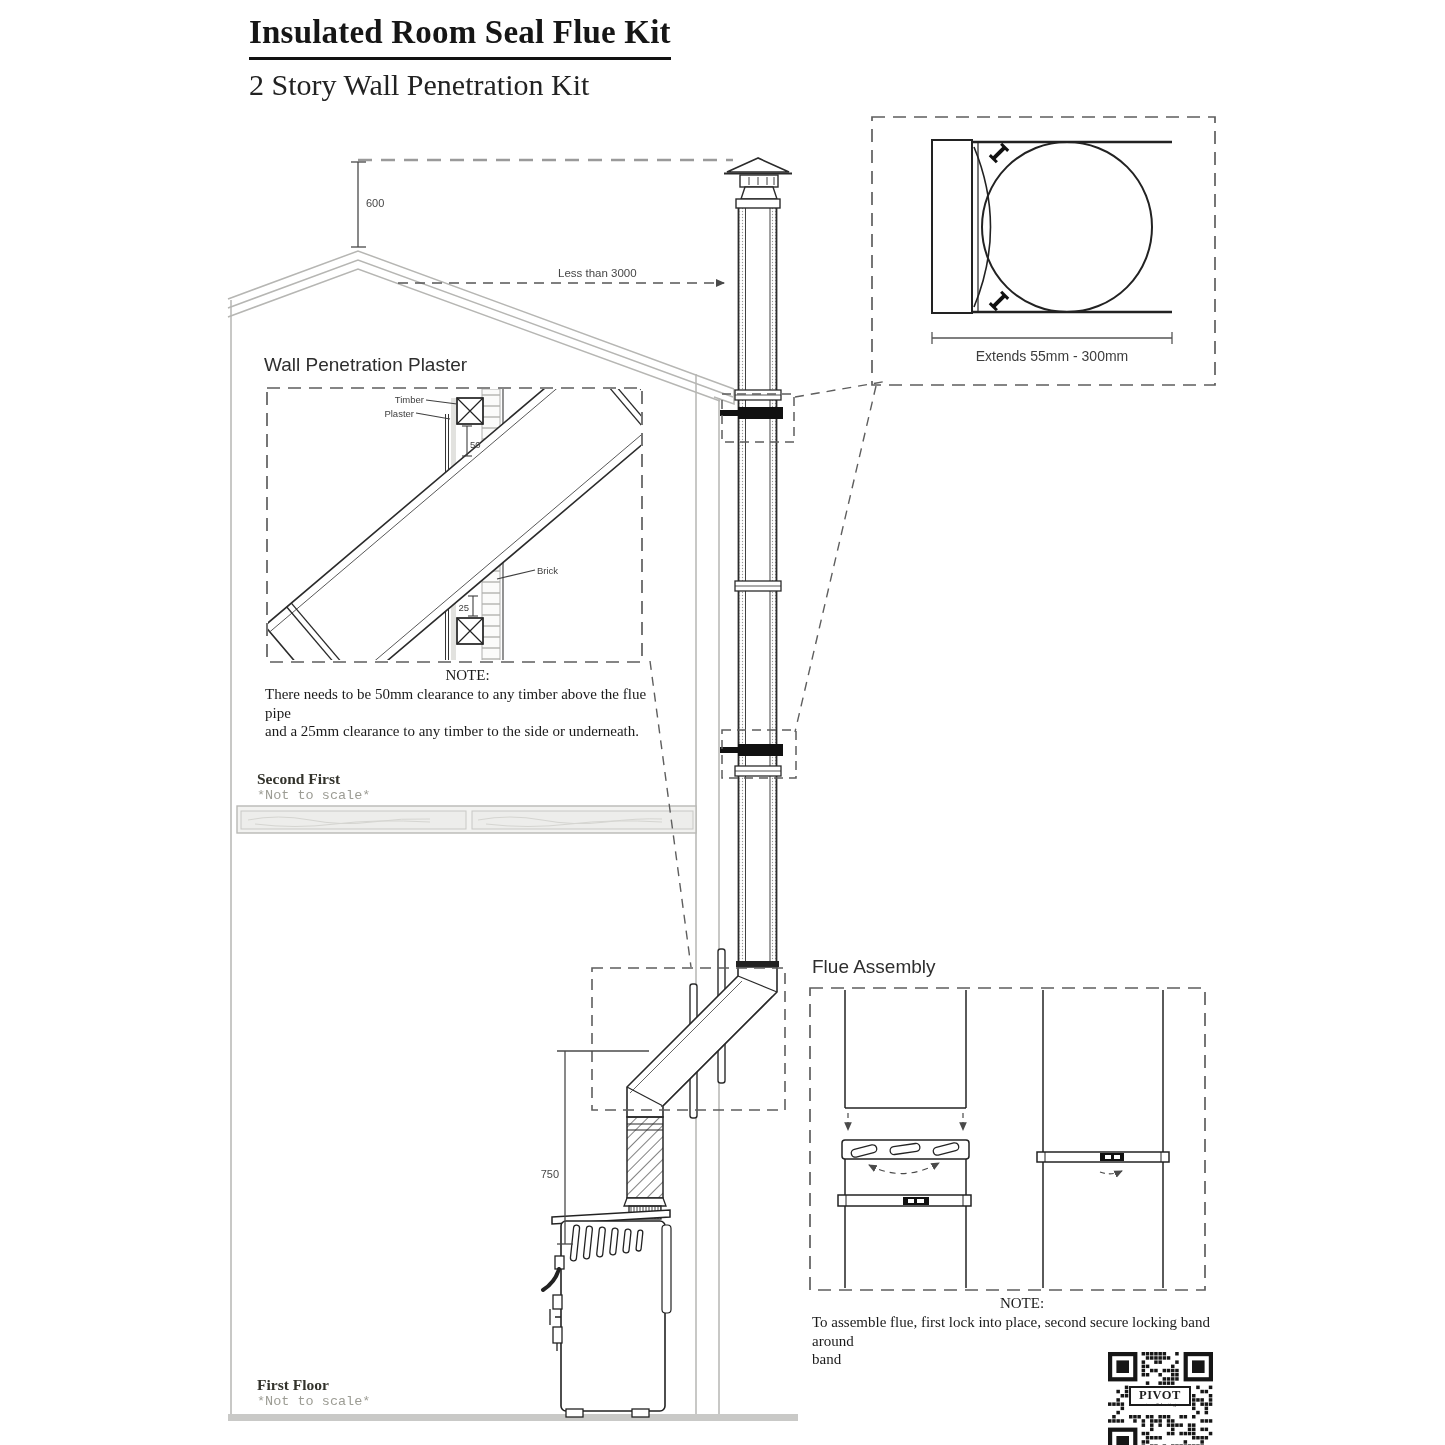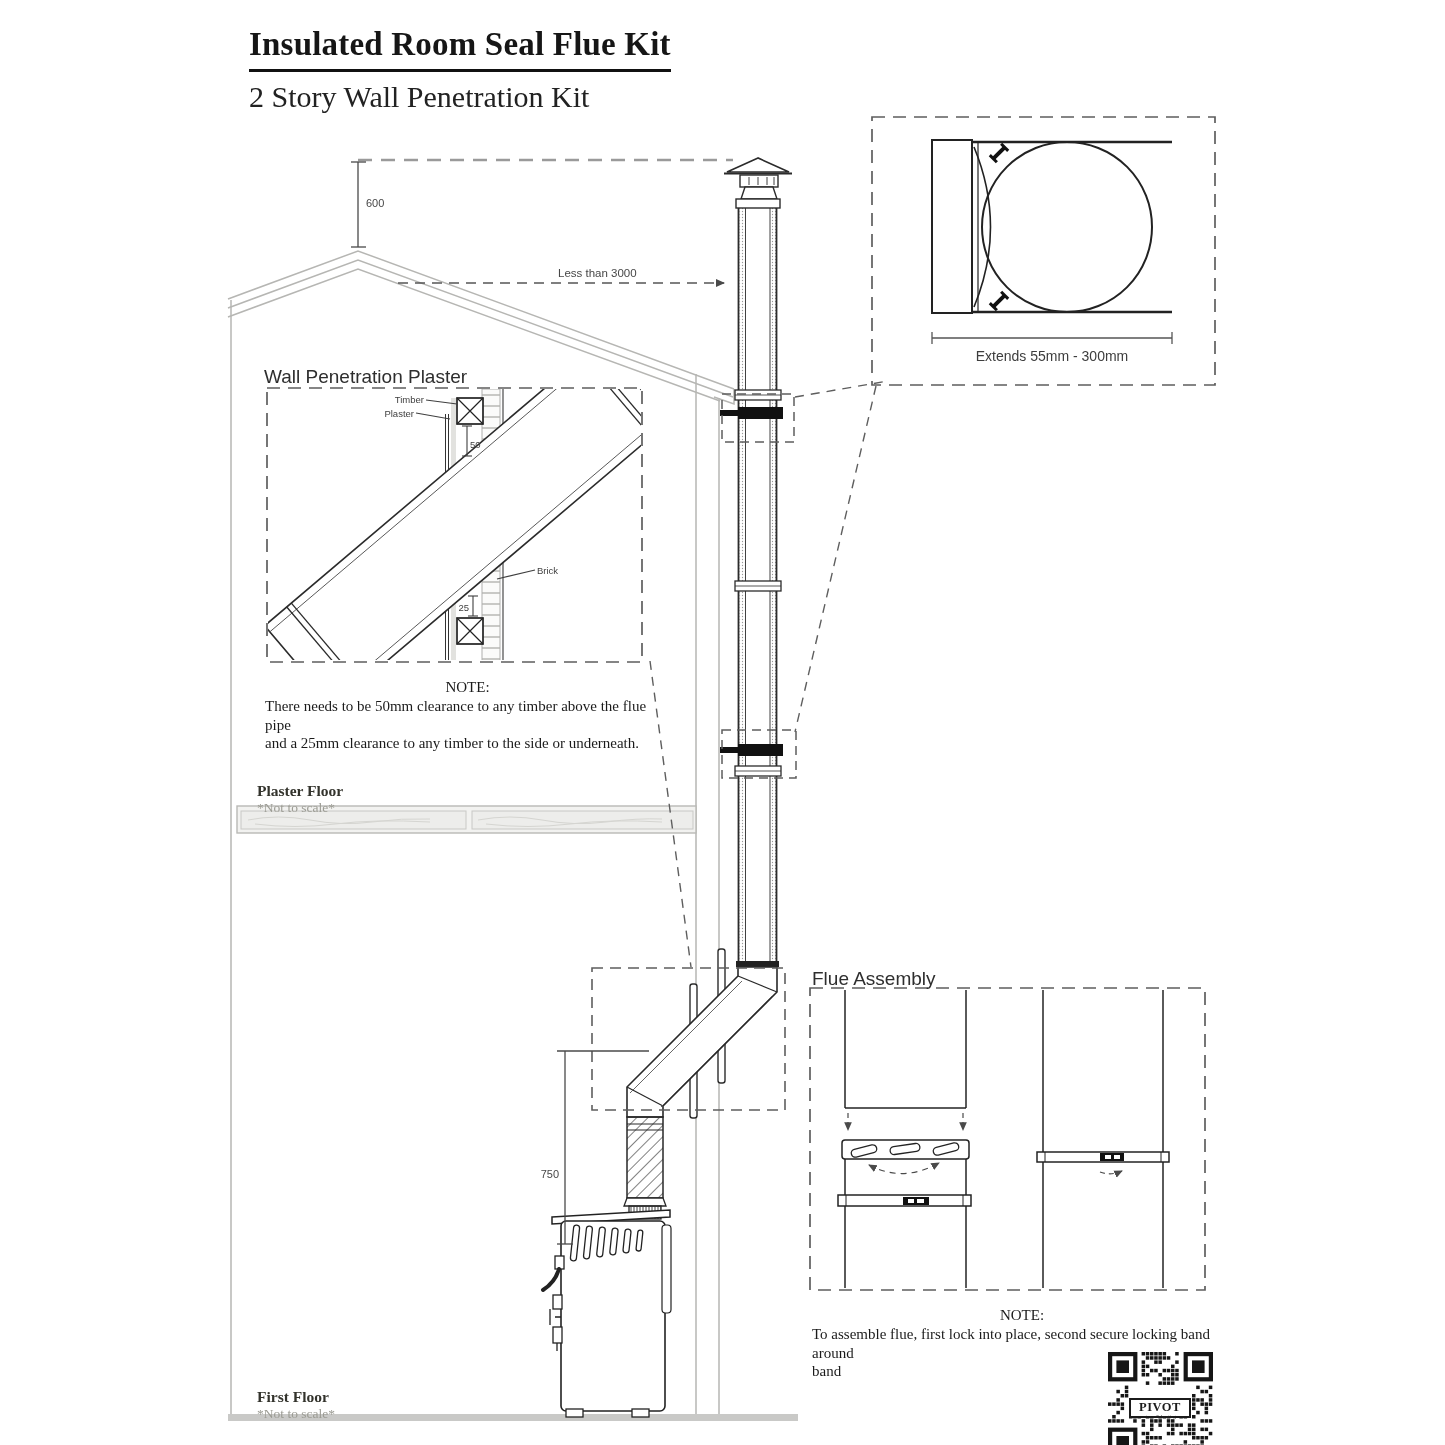--- a/index.html
+++ b/index.html
@@ -1,30 +1,30 @@
 <!DOCTYPE html>
 <html><head>
 <meta charset="utf-8">
 <style>
   html,body{margin:0;padding:0;background:#fff;}
   .page{position:relative;width:1445px;height:1445px;background:#ffffff;overflow:hidden;
         font-family:"Liberation Serif",serif;color:#1d1d1d;}
-  .abs{position:absolute;margin-top:12px;}
+  .abs{position:absolute;}
   .title{left:249px;top:14px;font-size:33px;font-weight:bold;letter-spacing:.2px;
          border-bottom:3.5px solid #111;padding-bottom:6px;color:#161616;}
   .subtitle{left:249px;top:68px;font-size:30px;color:#222;}
   .section-title{font-family:"Liberation Sans",sans-serif;font-size:19px;color:#2e2e2e;}
   .wd-title{left:264px;top:354px;}
   .fa-title{left:812px;top:956px;}
   .note{font-size:15px;line-height:1.25;color:#1b1b1b;}
   .note .nh{display:block;text-align:center;}
   .wd-note{left:265px;top:666px;width:405px;}
   .fa-note{left:812px;top:1294px;width:420px;}
   .floor-label{font-size:15.5px;color:#33332c;font-weight:600;}
-  .nts{font-size:13.5px;color:#9c9c94;font-weight:normal;}
+  .nts{font-size:13.5px;color:#9c9c94;font-weight:normal;font-family:Liberation Mono, monospace;}
   .sf-label{left:257px;top:770px;}
   .ff-label{left:257px;top:1376px;}
   .qr-label{left:1129px;top:1386px;width:62px;height:20px;background:#fff;
             border:2px solid #1b1b1b;text-align:center;box-sizing:border-box;}
   .qr-label .big{font-size:12.5px;font-weight:bold;letter-spacing:.5px;line-height:13px;display:block;margin-top:1px;}
   .qr-label .small{font-size:5px;line-height:5px;display:block;color:#222;}
   svg{position:absolute;left:0;top:0;}
   svg text{font-family:"Liberation Sans",sans-serif;fill:#474747;}
   .dim-t{font-size:11px;}
   .dim-t2{font-size:11.5px;}
@@ -496,21 +496,21 @@
   <span>and a 25mm clearance to any timber to the side or underneath.</span>
 </div>
 
 <div class="abs note fa-note">
   <span class="nh">NOTE:</span>
   <span>To assemble flue, first lock into place, second secure locking band around</span><br>
   <span>band</span>
 </div>
 
 <div class="abs floor-label sf-label">
-  <div>Plaster Floor</div>
+  <div>Second First</div>
   <div class="nts">*Not to scale*</div>
 </div>
 
 <div class="abs floor-label ff-label">
   <div>First Floor</div>
   <div class="nts">*Not to scale*</div>
 </div>
 
 <div class="abs qr-label">
   <span class="big">PIVOT</span>

